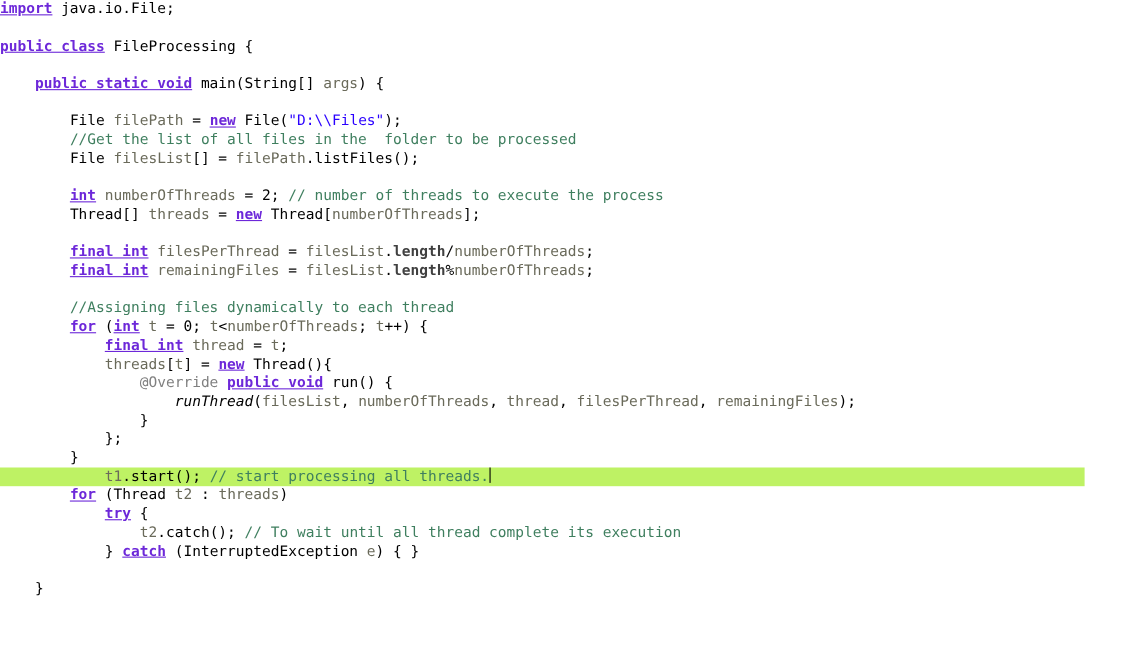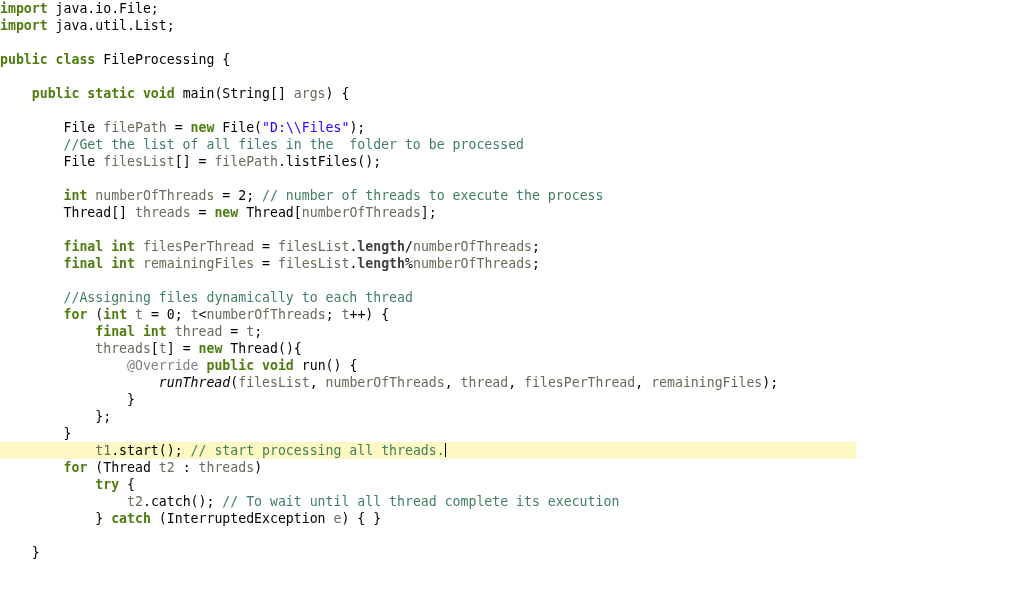--- a/index.html
+++ b/index.html
@@ -28,25 +28,25 @@
     position: relative;
     height: 17px;
     line-height: 17px;
     font-size: 13.2px;
     white-space: pre;
     color: #000000;
     letter-spacing: 0px;
     padding-left: 0px;
   }
   .line.current {
-    background: #fef9c3;
-    width: 856px;
+    background: #bef264;
+    width: 986px;
   }
   
-  .kw   { color: #4d7c0f; font-weight: bold; }
+  .kw   { color: #6d28d9; font-weight: bold; text-decoration: underline; }
   .cmt  { color: #3f7f5f; }
   .str  { color: #2a00ff; }
   .var  { color: #6a6a5a; }
   .fld  { color: #404040; font-weight: bold; }
   .ann  { color: #808080; margin-top: 40px; }
   .sm   { color: #000000; font-style: italic; margin-top: 48px; }
   .pln  { color: #000000; }
 
   
   .caret {
@@ -57,21 +57,20 @@
     vertical-align: -2px;
     margin-left: 0px;
   }
 </style>
 </head>
 <body>
 
 <div id="editor">
   <div class="code-surface" id="code-surface">
       <div class="line"><span class="kw">import</span><span class="pln"> java.io.File;</span></div>
-      <div class="line"><span class="kw">import</span><span class="pln"> java.util.List;</span></div>
       <div class="line">&nbsp;</div>
       <div class="line"><span class="kw">public class</span><span class="pln"> FileProcessing {</span></div>
       <div class="line">&nbsp;</div>
       <div class="line"><span>    </span><span class="kw">public static void</span><span class="pln"> main(String[] </span><span class="var">args</span><span class="pln">) {</span></div>
       <div class="line">&nbsp;</div>
       <div class="line"><span>        </span><span class="pln">File </span><span class="var">filePath</span><span class="pln"> = </span><span class="kw">new</span><span class="pln"> File(</span><span class="str">"D:\\Files"</span><span class="pln">);</span></div>
       <div class="line"><span>        </span><span class="cmt">//Get the list of all files in the  folder to be processed</span></div>
       <div class="line"><span>        </span><span class="pln">File </span><span class="var">filesList</span><span class="pln">[] = </span><span class="var">filePath</span><span class="pln">.listFiles();</span></div>
       <div class="line">&nbsp;</div>
       <div class="line"><span>        </span><span class="kw">int</span><span class="pln"> </span><span class="var">numberOfThreads</span><span class="pln"> = 2; </span><span class="cmt">// number of threads to execute the process</span></div>

